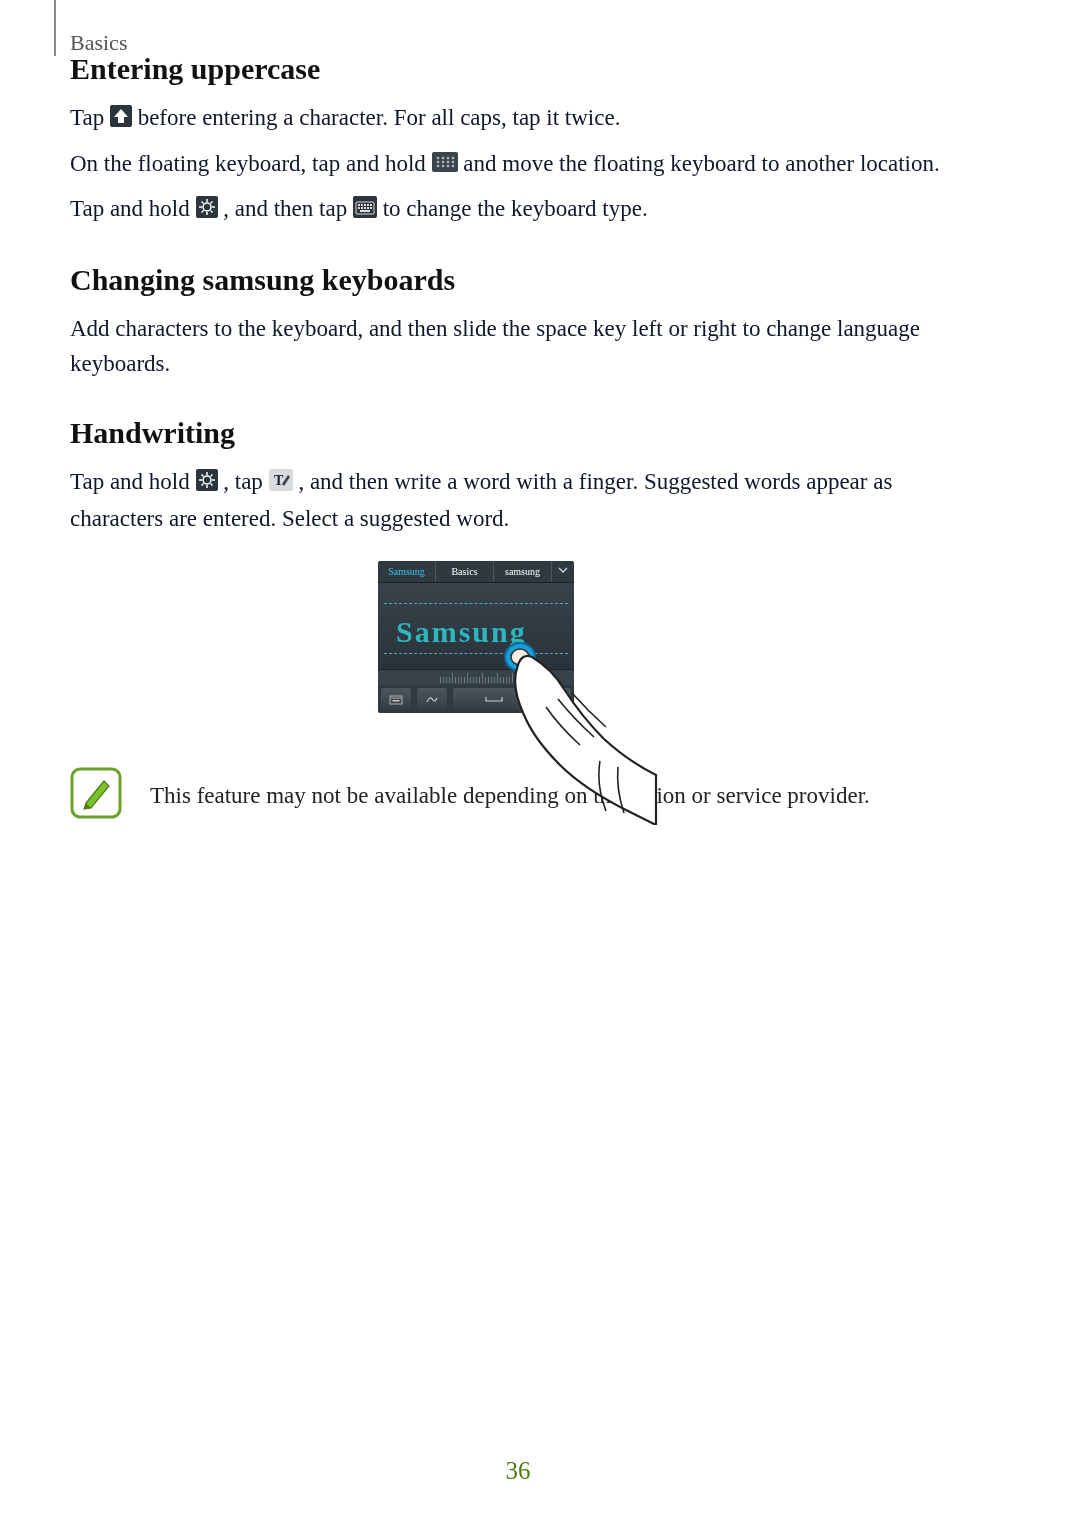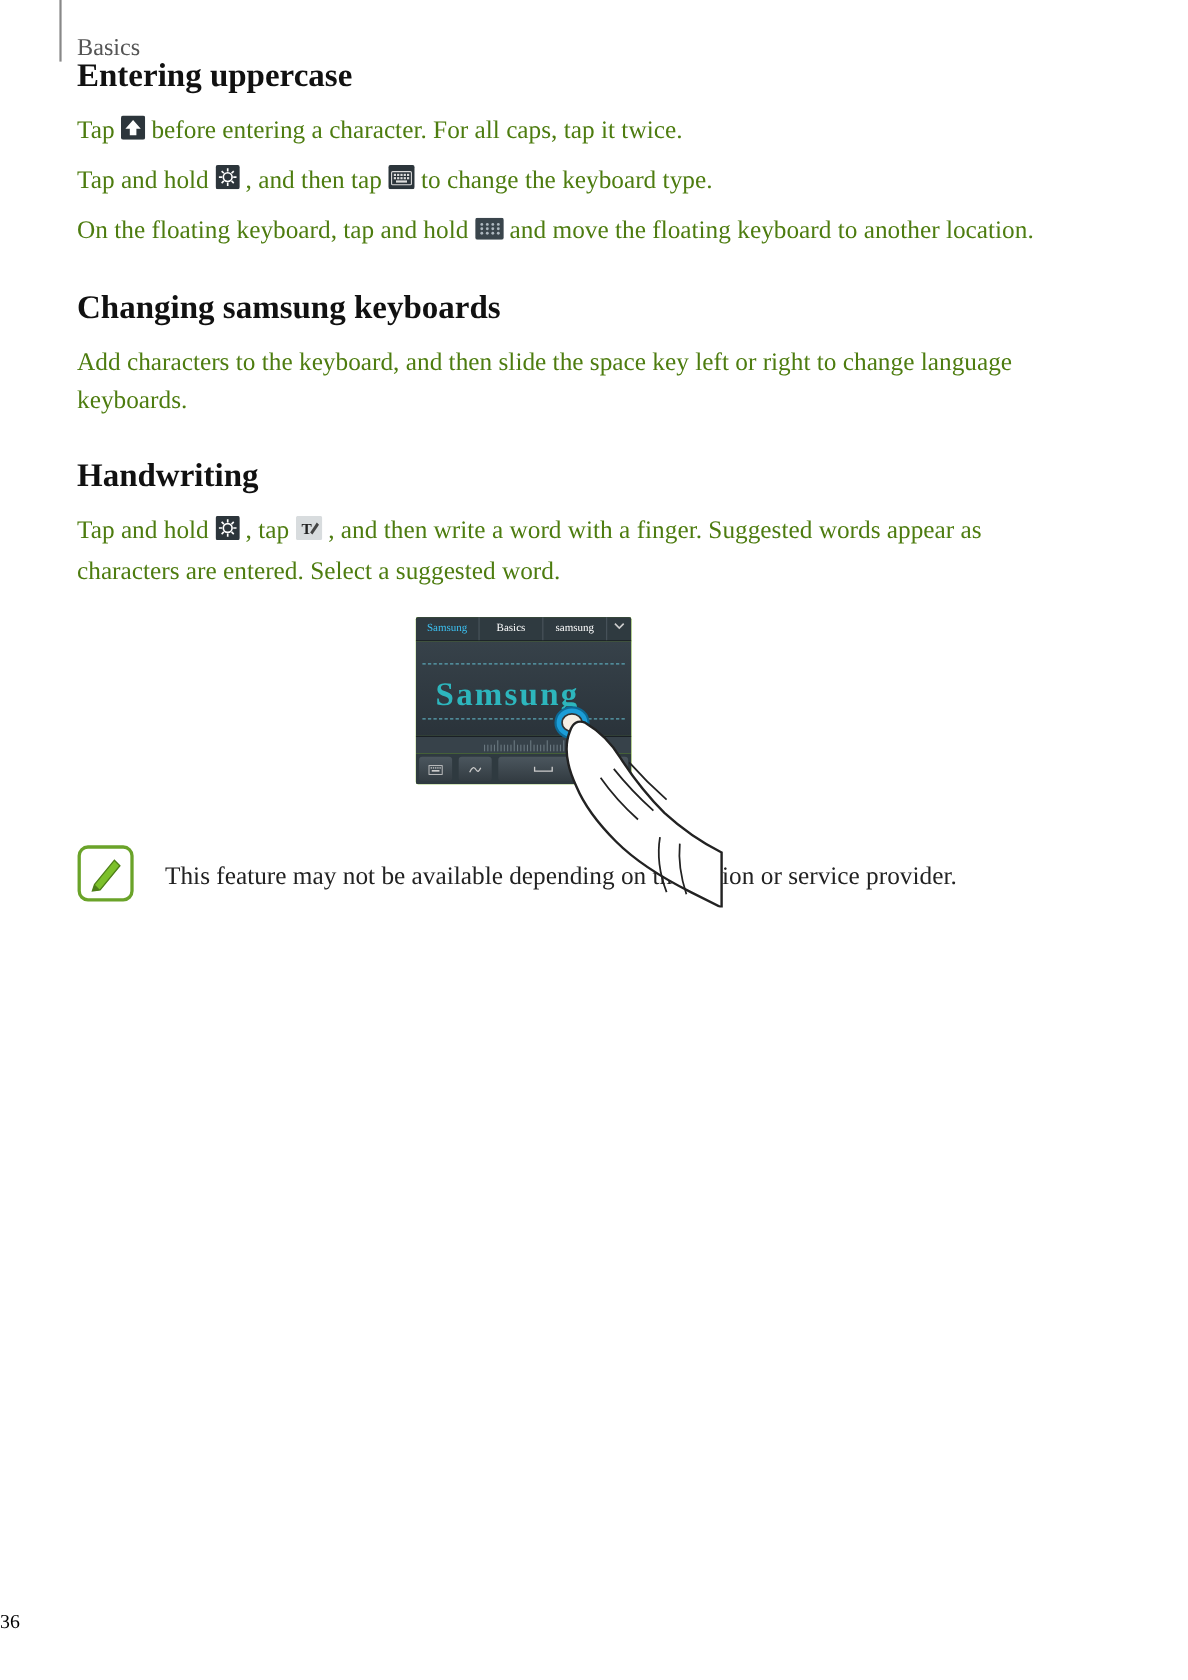--- a/index.html
+++ b/index.html
@@ -3,21 +3,21 @@
 <meta charset="utf-8">
 <style>
   * { box-sizing: border-box; margin: 0; padding: 0; }
   html, body { width: 1080px; height: 1527px; background: #fff; font-family: Georgia, 'Times New Roman', serif; color: #222; }
   .page { position: relative; width: 1036px; height: 1527px; padding: 0 70px; }
   .header-rule { position: absolute; left: 54px; top: 0; width: 2px; height: 56px; background: #888; }
   .header-label { position: absolute; left: 70px; top: 30px; font-size: 22px; color: #555; }
   .content { padding-top: 52px; }
   h3 { font-size: 30px; font-weight: 700; color: #111; margin-bottom: 14px; margin-top: 34px; }
   h3.first { margin-top: 0; }
-  p { font-size: 23px; line-height: 1.55; color: #4d7c0f; margin-bottom: 8px; }
+  p { font-size: 23px; line-height: 1.55; color: #0f172a; margin-bottom: 8px; }
   .icon { display: inline-block; vertical-align: middle; }
   .figure-wrap { text-align: center; margin-top: 24px; margin-bottom: 40px; }
   .kbd-figure { display: inline-block; position: relative; width: 280px; }
   .kbd-panel { width: 196px; background: #84cc16; border-radius: 2px; overflow: hidden; position: relative; }
   .sugg-row { display: flex; height: 22px; background: #2f3a40; border-bottom: 1px solid #1a2024; }
   .sugg { flex: 1; font-size: 10px; color: #fff; text-align: center; line-height: 22px; border-right: 1px solid #4a555c; }
   .sugg:first-child { color: #3cc0f0; }
   .sugg.chev { flex: 0 0 22px; border-right: none; color: #ddd; }
   .write-area { position: relative; height: 86px; background: linear-gradient(#37424a,#2a333a); }
   .dashed { position: absolute; left: 6px; right: 6px; border-top: 1px dashed #5aa5b5; }
@@ -28,21 +28,21 @@
   .tick-row span { width:1px; height:6px; background:#6a7880; display:inline-block;}
   .tick-row span:nth-child(5n){height:10px;}
   .btn-row { display: flex; height: 28px; background: #2f3a40; }
   .kbtn { flex: 1; margin: 3px; background: linear-gradient(#4b565e,#333c42); border-radius: 3px; display: flex; align-items: center; justify-content: center; }
   .kbtn.sm { flex: 0 0 30px; }
   .kbtn.space { flex: 2; }
   .finger { position: absolute; left: 110px; top: 54px; width: 170px; height: 210px; }
   .note-block { display: flex; align-items: flex-start; gap: 28px; margin-top: 50px; }
   .note-icon-box { display:inline-block; }
   .note-text { font-size: 23px; line-height: 1.5; padding-top: 12px; }
-  .page-num { position: absolute; bottom: 42px; left: 0; right: 0; font-size: 18px; color: #000000; }
+  .page-num { position: absolute; bottom: 42px; left: 0; right: 0; text-align: center; font-size: 25px; color: #4d7c0f; }
 </style>
 </head>
 <body>
 
 <div class="page">
   <div class="header-rule"></div>
   <div class="header-label">Basics</div>
 
   <div class="content">
 
@@ -51,20 +51,43 @@
       <span>Tap </span>
       <span class="icon">
         <svg width="22" height="22" viewBox="0 0 22 22">
             <rect x="0" y="0" width="22" height="22" rx="2" fill="#2c353b"></rect>
             <path d="M11 4 L18 12 L14 12 L14 18 L8 18 L8 12 L4 12 Z" fill="#fff"></path>
           </svg>
       </span>
       <span> before entering a character. For all caps, tap it twice.</span>
     </p>
 
+    <p>
+      <span>On the floating keyboard, tap and hold </span>
+      <span class="icon">
+        <svg width="26" height="20" viewBox="0 0 26 20">
+            <rect width="26" height="20" rx="2" fill="#3a454c"></rect>
+            <g fill="#aeb8bf">
+              <circle cx="6" cy="6" r="1.3"></circle>
+              <circle cx="11" cy="6" r="1.3"></circle>
+              <circle cx="16" cy="6" r="1.3"></circle>
+              <circle cx="21" cy="6" r="1.3"></circle>
+              <circle cx="6" cy="10" r="1.3"></circle>
+              <circle cx="11" cy="10" r="1.3"></circle>
+              <circle cx="16" cy="10" r="1.3"></circle>
+              <circle cx="21" cy="10" r="1.3"></circle>
+              <circle cx="6" cy="14" r="1.3"></circle>
+              <circle cx="11" cy="14" r="1.3"></circle>
+              <circle cx="16" cy="14" r="1.3"></circle>
+              <circle cx="21" cy="14" r="1.3"></circle>
+            </g>
+          </svg>
+      </span>
+      <span> and move the floating keyboard to another location.</span>
+    </p>
     <p>
       <span>Tap and hold </span>
       <span class="icon">
         <svg width="22" height="22" viewBox="0 0 22 22">
             <rect width="22" height="22" rx="2" fill="#2c353b"></rect>
             <circle cx="11" cy="11" r="4" fill="none" stroke="#fff" stroke-width="1.5"></circle>
             <g stroke="#fff" stroke-width="1.5">
               <line x1="11" y1="3" x2="11" y2="6"></line>
               <line x1="11" y1="16" x2="11" y2="19"></line>
               <line x1="3" y1="11" x2="6" y2="11"></line>
@@ -91,43 +114,20 @@
               <rect x="8" y="11" width="2" height="2"></rect>
               <rect x="11" y="11" width="2" height="2"></rect>
               <rect x="14" y="11" width="2" height="2"></rect>
               <rect x="17" y="11" width="2" height="2"></rect>
               <rect x="7" y="14" width="10" height="2"></rect>
             </g>
           </svg>
       </span>
       <span> to change the keyboard type.</span>
     </p>
-    <p>
-      <span>On the floating keyboard, tap and hold </span>
-      <span class="icon">
-        <svg width="26" height="20" viewBox="0 0 26 20">
-            <rect width="26" height="20" rx="2" fill="#3a454c"></rect>
-            <g fill="#aeb8bf">
-              <circle cx="6" cy="6" r="1.3"></circle>
-              <circle cx="11" cy="6" r="1.3"></circle>
-              <circle cx="16" cy="6" r="1.3"></circle>
-              <circle cx="21" cy="6" r="1.3"></circle>
-              <circle cx="6" cy="10" r="1.3"></circle>
-              <circle cx="11" cy="10" r="1.3"></circle>
-              <circle cx="16" cy="10" r="1.3"></circle>
-              <circle cx="21" cy="10" r="1.3"></circle>
-              <circle cx="6" cy="14" r="1.3"></circle>
-              <circle cx="11" cy="14" r="1.3"></circle>
-              <circle cx="16" cy="14" r="1.3"></circle>
-              <circle cx="21" cy="14" r="1.3"></circle>
-            </g>
-          </svg>
-      </span>
-      <span> and move the floating keyboard to another location.</span>
-    </p>
 
     <h3>Changing samsung keyboards</h3>
     <p>Add characters to the keyboard, and then slide the space key left or right to change language keyboards.</p>
 
     <h3>Handwriting</h3>
     <p>
       <span>Tap and hold </span>
       <span class="icon">
         <svg width="22" height="22" viewBox="0 0 22 22">
             <rect width="22" height="22" rx="2" fill="#2c353b"></rect>

